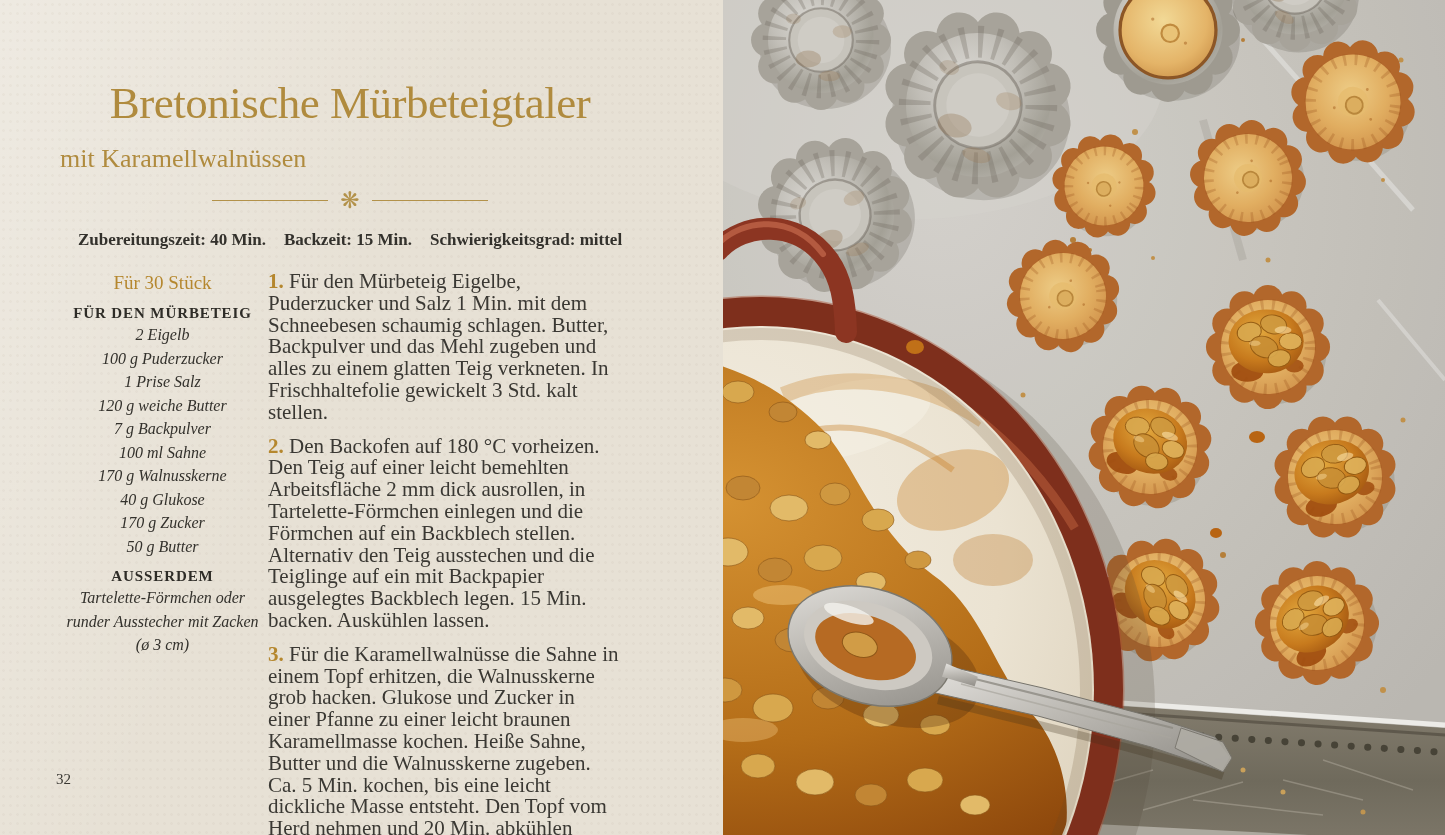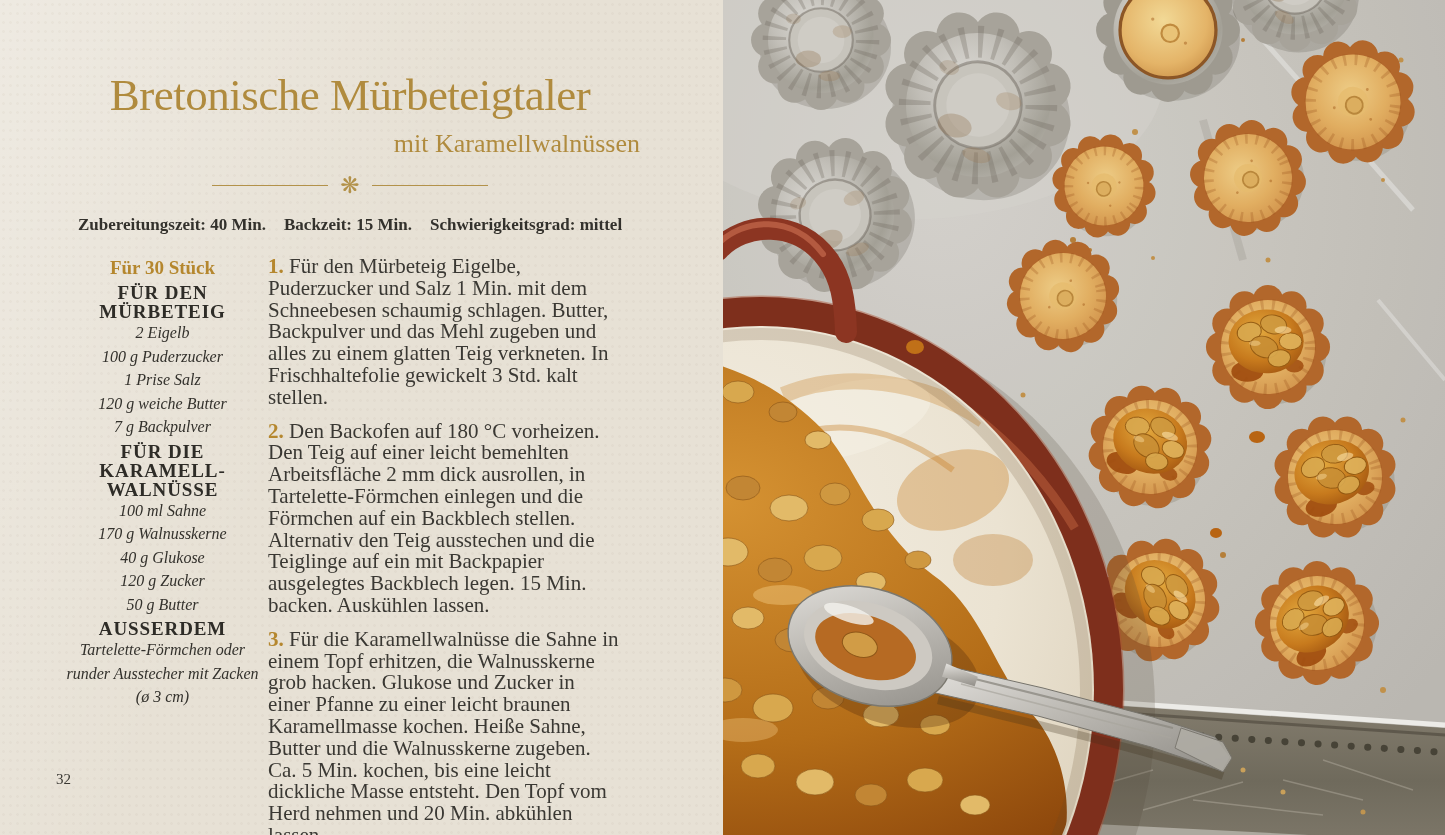--- a/index.html
+++ b/index.html
@@ -7,31 +7,31 @@
   .page-left{
     width:723px;height:835px;position:relative;box-sizing:border-box;
     background:
       radial-gradient(rgba(120,100,70,.045) 1px, transparent 1.4px),
       linear-gradient(115deg, rgba(255,255,255,.30), rgba(255,255,255,0) 45%),
       #e7e1d5;
     background-size:7px 9px,auto,auto;
     color:#38362f;
   }
   .content{width:580px;margin-left:60px;}
-  .title{margin:8px;padding-top:62px;text-align:center;font-size:45px;line-height:50px;font-weight:500;color:#b08b3e;letter-spacing:-.5px;}
-  .subtitle{margin:9px 0 0 0;text-align:right;font-size:26px;line-height:30px;font-weight:500;color:#b08b3e;}
+  .title{margin:16px;padding-top:62px;text-align:center;font-size:45px;line-height:50px;font-weight:500;color:#b08b3e;letter-spacing:-.5px;}
+  .subtitle{margin:9px 0 0 0;text-align:left;font-size:26px;line-height:30px;font-weight:500;color:#b08b3e;}
   .ornament-row{margin-top:15px;display:flex;align-items:center;justify-content:center;}
   .orn-line{width:116px;height:1px;background:#b3924a;}
   .orn-glyph{color:#b3924a;font-size:23px;line-height:23px;margin:0 12px;font-family:"DejaVu Sans",sans-serif;}
   .meta{margin-top:18px;text-align:center;font-weight:bold;font-size:17px;color:#33312c;}
   .meta span{margin:0 9px;}
   .columns{display:flex;margin-top:21px;}
   .ing-col{width:205px;text-align:center;flex:none;}
-  .yield{color:#b5872e;font-weight:bold;font-size:19px;line-height:24px;}
-  .ghead{font-weight:bold;font-size:19px;line-height:19px;letter-spacing:.9px;margin-top:3px;color:#2e2c27;}
+  .yield{color:#b5872e;font-weight:normal;font-size:19px;line-height:24px;}
+  .ghead{font-weight:bold;font-size:15px;line-height:19px;letter-spacing:.9px;margin-top:9px;color:#2e2c27;}
   .gitem{font-style:italic;font-size:16px;line-height:23.5px;color:#33312c;}
   .steps-col{width:352px;margin-left:3px;flex:none;font-size:21px;line-height:21.8px;color:#3a3833;text-align:left;}
   .step{margin:0 0 12px 0;}
   .step-num{color:#b5872e;font-weight:bold;}
   .page-num{position:absolute;left:56px;bottom:47px;font-size:15px;color:#3a3833;}
   .page-right{width:722px;height:835px;position:relative;flex:none;}
   .page-right svg{display:block;}
 </style>
 </head>
 <body>
@@ -56,25 +56,24 @@
       <div class="columns">
         <div class="ing-col">
           <div class="yield">Für 30 Stück</div>
           <div>
               <div class="ghead">FÜR DEN MÜRBETEIG</div>
               <div class="gitem">2 Eigelb</div>
               <div class="gitem">100 g Puderzucker</div>
               <div class="gitem">1 Prise Salz</div>
               <div class="gitem">120 g weiche Butter</div>
               <div class="gitem">7 g Backpulver</div>
-              <div class="ghead">FÜR DIE KARAMELL-WALNÜSSE</div>
               <div class="gitem">100 ml Sahne</div>
               <div class="gitem">170 g Walnusskerne</div>
               <div class="gitem">40 g Glukose</div>
-              <div class="gitem">120 g Zucker</div>
+              <div class="gitem">170 g Zucker</div>
               <div class="gitem">50 g Butter</div>
               <div class="ghead">AUSSERDEM</div>
               <div class="gitem">Tartelette-Förmchen oder runder Ausstecher mit Zacken (ø 3 cm)</div>
             </div>
         </div>
         <div class="steps-col">
             <p class="step"><span class="step-num">1.</span> Für den Mürbeteig Eigelbe, Puderzucker und Salz 1 Min. mit dem Schneebesen schaumig schlagen. Butter, Backpulver und das Mehl zugeben und alles zu einem glatten Teig verkneten. In Frischhaltefolie gewickelt 3 Std. kalt stellen.</p>
             <p class="step"><span class="step-num">2.</span> Den Backofen auf 180 °C vorheizen. Den Teig auf einer leicht bemehlten Arbeitsfläche 2 mm dick ausrollen, in Tartelette-Förmchen einlegen und die Förmchen auf ein Backblech stellen. Alternativ den Teig ausstechen und die Teiglinge auf ein mit Backpapier ausgelegtes Backblech legen. 15 Min. backen. Auskühlen lassen.</p>
             <p class="step"><span class="step-num">3.</span> Für die Karamellwalnüsse die Sahne in einem Topf erhitzen, die Walnusskerne grob hacken. Glukose und Zucker in einer Pfanne zu einer leicht braunen Karamellmasse kochen. Heiße Sahne, Butter und die Walnusskerne zugeben. Ca. 5 Min. kochen, bis eine leicht dickliche Masse entsteht. Den Topf vom Herd nehmen und 20 Min. abkühlen lassen.</p>
           </div>

